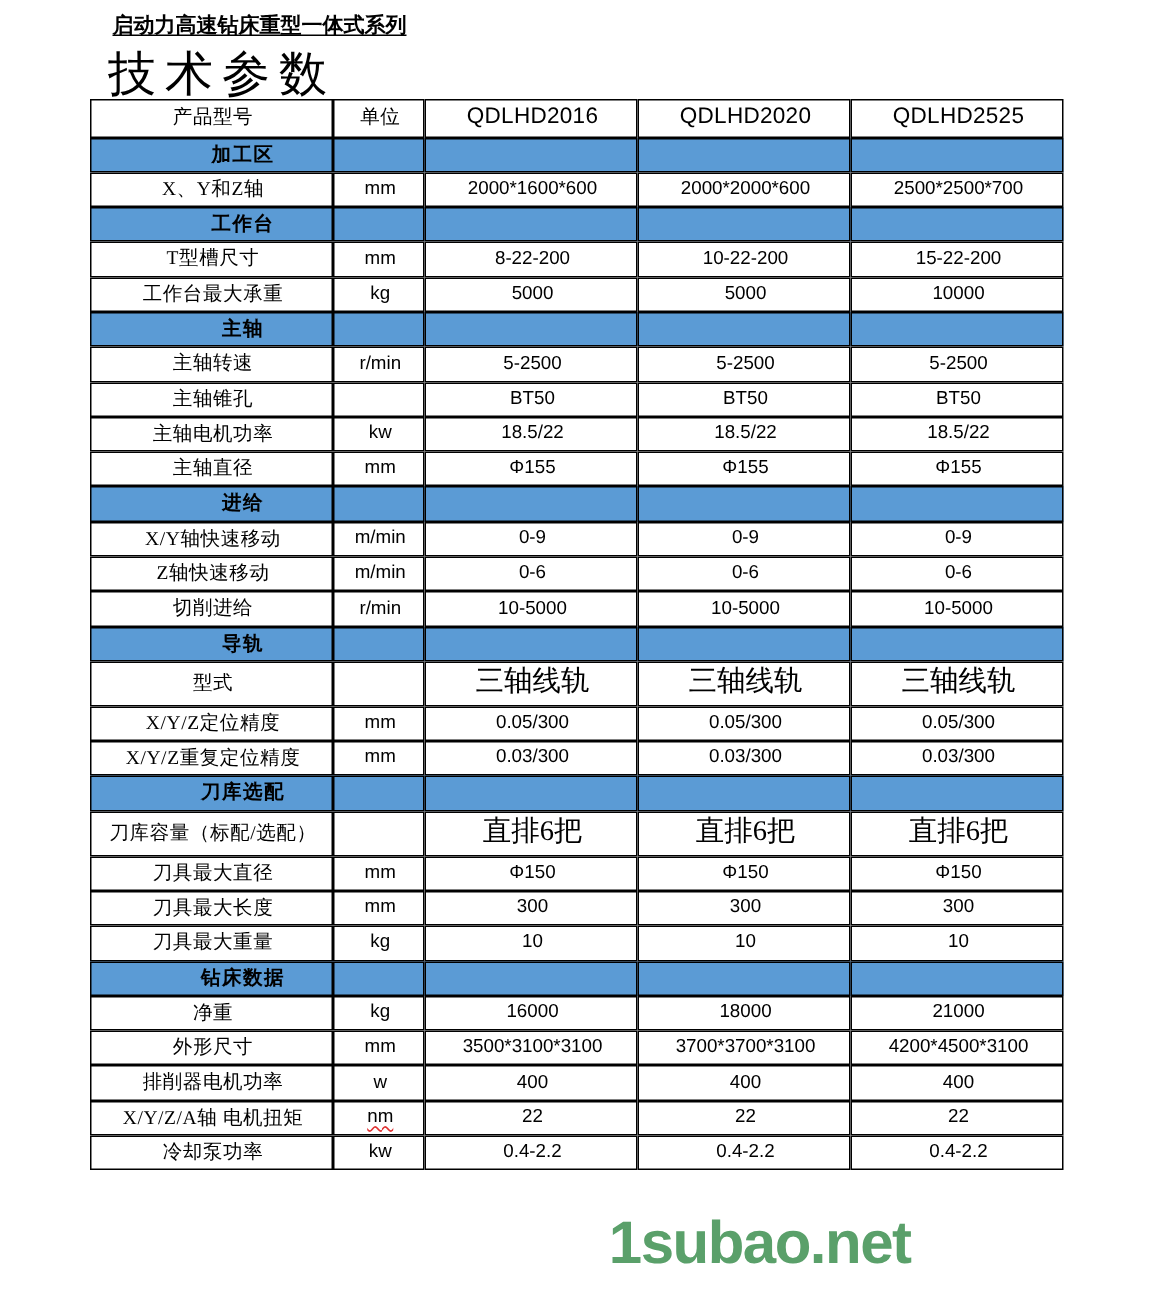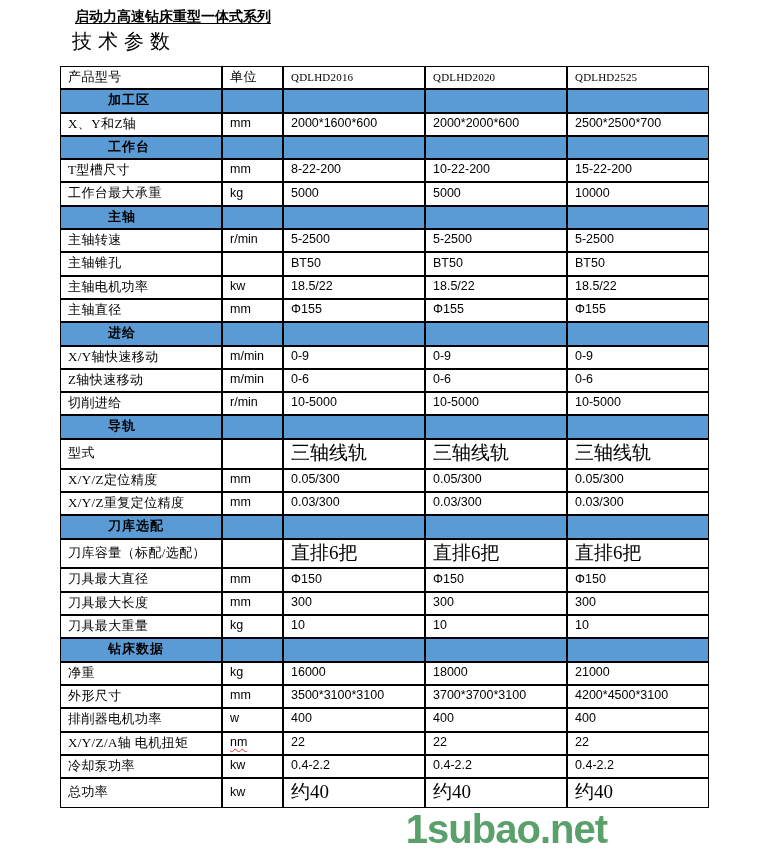--- a/index.html
+++ b/index.html
@@ -34,31 +34,32 @@
     text-decoration: underline;
     text-underline-offset: 2px;
     white-space: nowrap;
   }
 
   .doc-subtitle {
     position: absolute;
     left: 72px;
     top: 28px;
     font-family: "Liberation Serif", "DejaVu Serif", serif;
-    font-size: 20px;
+    font-size: 32px;
     font-weight: normal;
     letter-spacing: 6px;
     white-space: nowrap;
   }
 
   .spec-table-wrap {
     position: absolute;
     left: 60px;
     top: 66px;
     width: 649px;
+    text-align: center;
   }
 
   table.spec-table {
     border-collapse: separate;
     border-spacing: 0;
     width: 649px;
     table-layout: fixed;
     font-size: 12.5px;
     line-height: 1.1;
   }
@@ -82,22 +83,22 @@
   td.label-cell {
     font-family: "Liberation Serif", "DejaVu Serif", serif;
     font-size: 13px;
     letter-spacing: 0.4px;
   }
   td.unit-cell, td.val-cell {
     font-family: "Liberation Sans", "DejaVu Sans", sans-serif;
     font-size: 12.5px;
   }
   td.model-head {
-    font-family: Liberation Serif, serif;
-    font-size: 11px;
+    font-family: Liberation Sans, sans-serif;
+    font-size: 15px;
     letter-spacing: 0.2px;
   }
   td.val-cell.cjk, td.label-cell.cjk {
     font-family: Liberation Serif, serif;
     font-size: 19px;
   }
 
   
   tr.section-row td {
     background: #5B9BD5;
@@ -354,26 +355,19 @@
             <td class="val-cell">22</td>
             <td class="val-cell">22</td>
           </tr>
           <tr class="data-row">
             <td class="label-cell">冷却泵功率</td>
             <td class="unit-cell">kw</td>
             <td class="val-cell">0.4-2.2</td>
             <td class="val-cell">0.4-2.2</td>
             <td class="val-cell">0.4-2.2</td>
           </tr>
-          <tr class="data-row">
-            <td class="label-cell">总功率</td>
-            <td class="unit-cell">kw</td>
-            <td class="val-cell cjk">约40</td>
-            <td class="val-cell cjk">约40</td>
-            <td class="val-cell cjk">约40</td>
-          </tr>
         </tbody>
     </table>
   </div>
 
   <div class="watermark">1subao.net</div>
 
 </div>
 
 </body></html>

